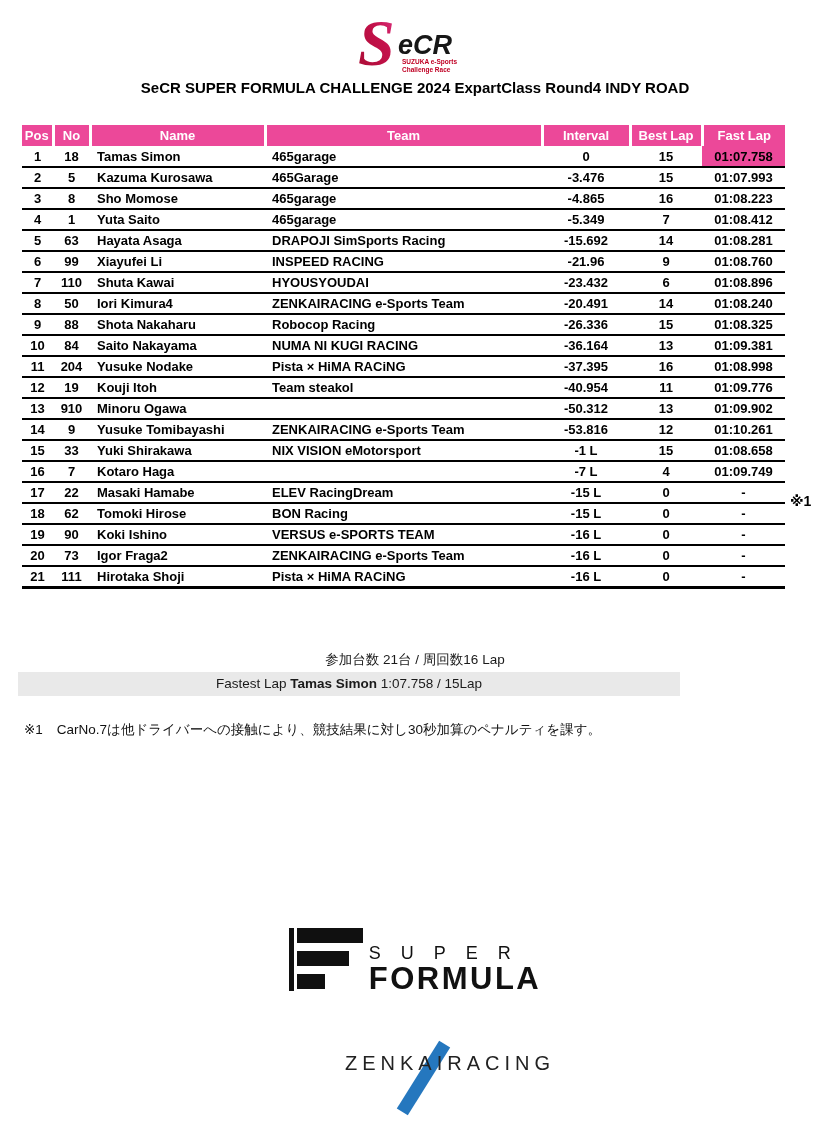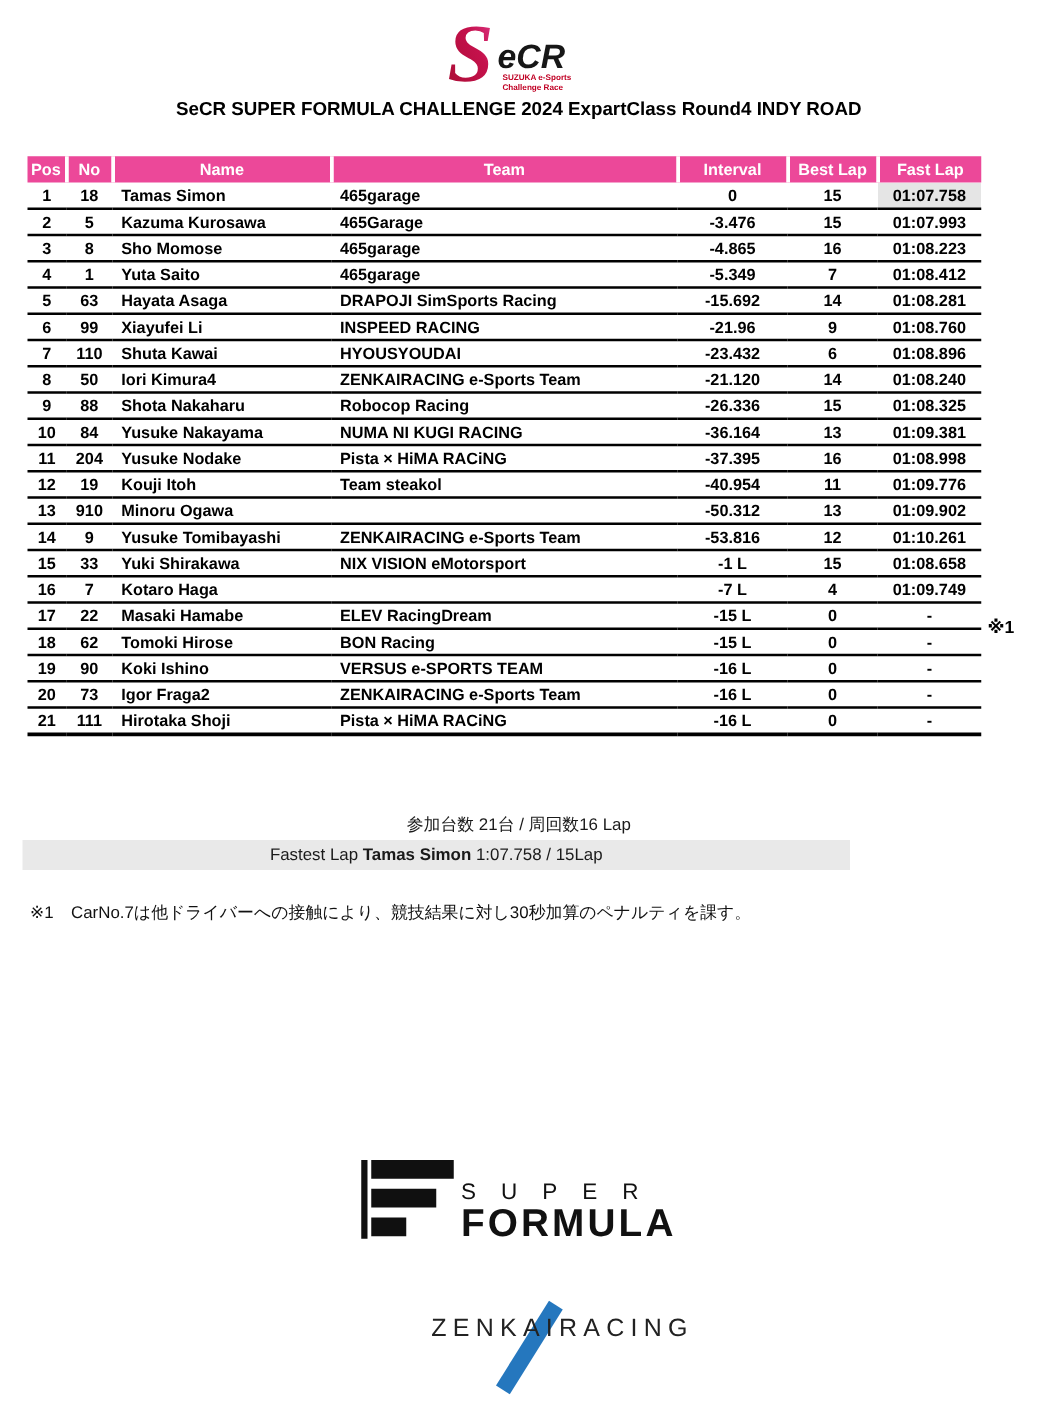--- a/index.html
+++ b/index.html
@@ -22,21 +22,21 @@
   .table-wrap { position: absolute; top: 125px; left: 22px; width: 763px; }
   table.results { border-collapse: collapse; table-layout: fixed; width: 763px;
                   font-weight: bold; font-size: 13px; }
   thead th { background: #ec4899; color: #fff; height: 21px; padding: 0;
              font-size: 13px; font-weight: bold; border-left: 3px solid #fff; }
   thead th:first-child { border-left: none; }
   tbody td { height: 21px; padding: 0 2px; border-bottom: 2px solid #000;
              text-align: center; white-space: nowrap; overflow: hidden; }
   tbody tr:last-child td { border-bottom: 3px solid #000; }
   tbody td.c-name, tbody td.c-team { text-align: left; padding-left: 7px; }
-  td.hl { background: #e5e5e5; }
+  td.hl { background: #ec4899; }
   .note-marker { position: absolute; left: 768px; top: 368px; font-size: 14px;
                  font-weight: bold; white-space: nowrap; }
 
   
   .participants { position: absolute; top: 651px; left: 0; width: 100%;
                   text-align: center; font-size: 13.5px; color: #1a1a1a; }
   .fastest-bar { position: absolute; top: 672px; left: 18px; width: 662px; height: 24px;
                  background: #e9e9e9; text-align: center; line-height: 24px;
                  font-size: 13.5px; color: #1a1a1a; }
   .fastest-bar .b { font-weight: bold; }
@@ -176,37 +176,37 @@
     <td class="c-team">HYOUSYOUDAI</td>
     <td class="c-interval">-23.432</td>
     <td class="c-bestlap">6</td>
     <td class="c-fastlap">01:08.896</td>
   </tr>
         <tr>
     <td class="c-pos">8</td>
     <td class="c-no">50</td>
     <td class="c-name">Iori Kimura4</td>
     <td class="c-team">ZENKAIRACING e-Sports Team</td>
-    <td class="c-interval">-21.120</td>
+    <td class="c-interval">-20.491</td>
     <td class="c-bestlap">14</td>
     <td class="c-fastlap">01:08.240</td>
   </tr>
         <tr>
     <td class="c-pos">9</td>
     <td class="c-no">88</td>
     <td class="c-name">Shota Nakaharu</td>
     <td class="c-team">Robocop Racing</td>
     <td class="c-interval">-26.336</td>
     <td class="c-bestlap">15</td>
     <td class="c-fastlap">01:08.325</td>
   </tr>
         <tr>
     <td class="c-pos">10</td>
     <td class="c-no">84</td>
-    <td class="c-name">Yusuke Nakayama</td>
+    <td class="c-name">Saito Nakayama</td>
     <td class="c-team">NUMA NI KUGI RACING</td>
     <td class="c-interval">-36.164</td>
     <td class="c-bestlap">13</td>
     <td class="c-fastlap">01:09.381</td>
   </tr>
         <tr>
     <td class="c-pos">11</td>
     <td class="c-no">204</td>
     <td class="c-name">Yusuke Nodake</td>
     <td class="c-team">Pista × HiMA RACiNG</td>

